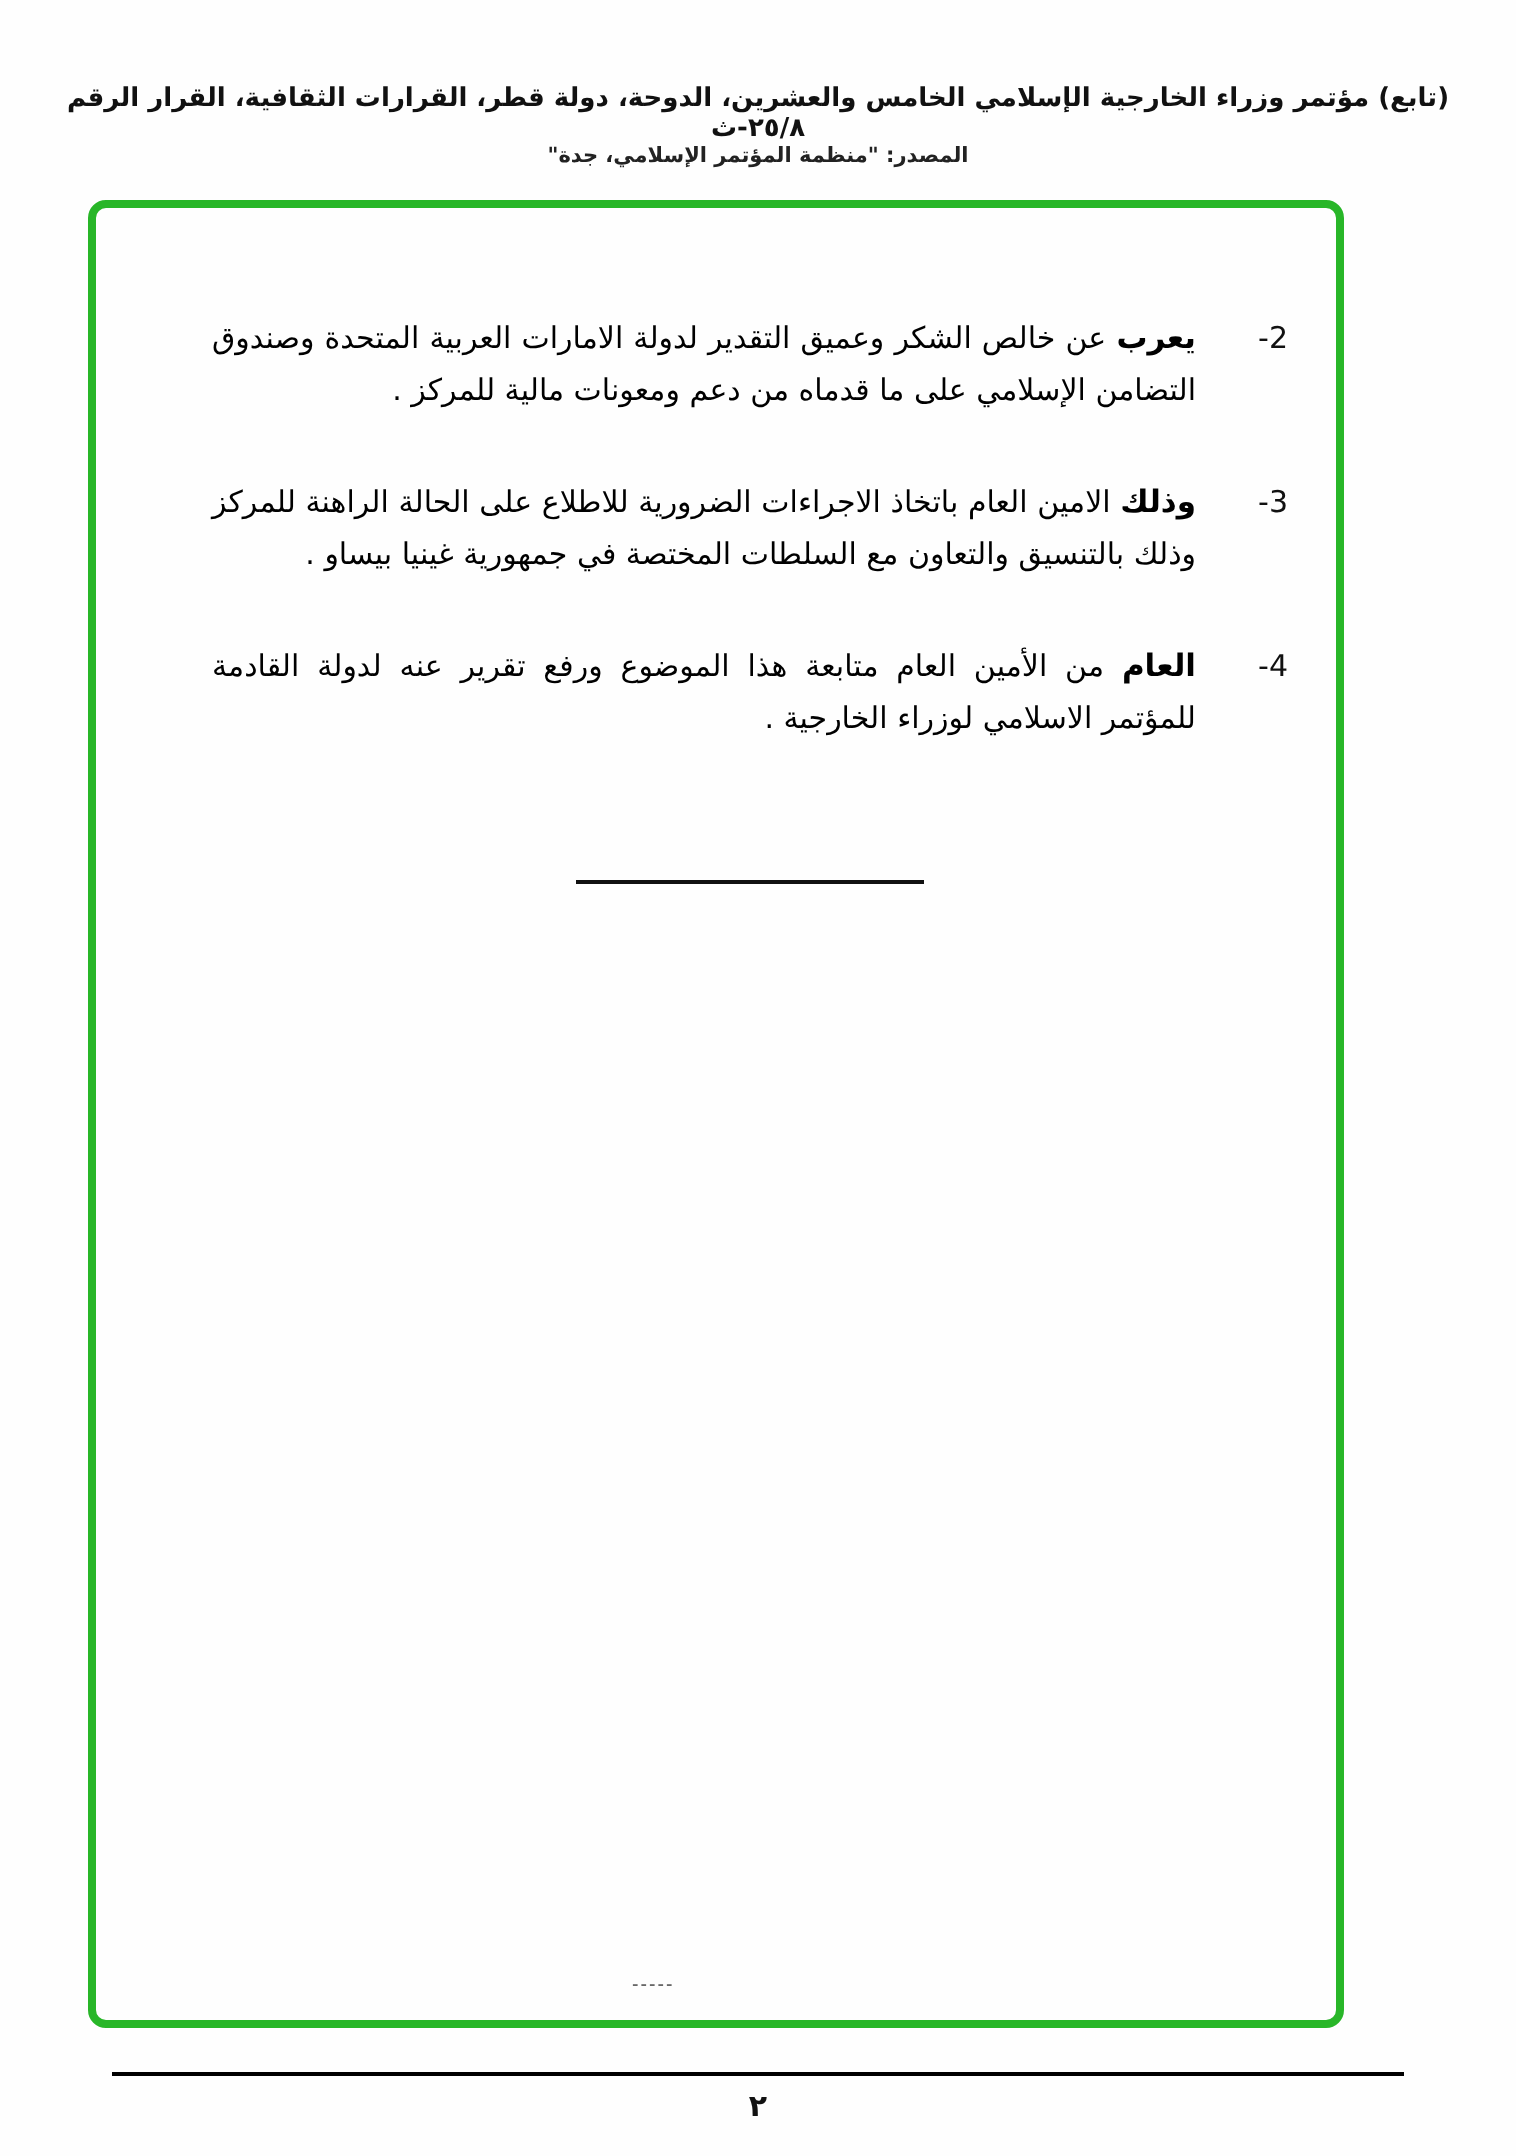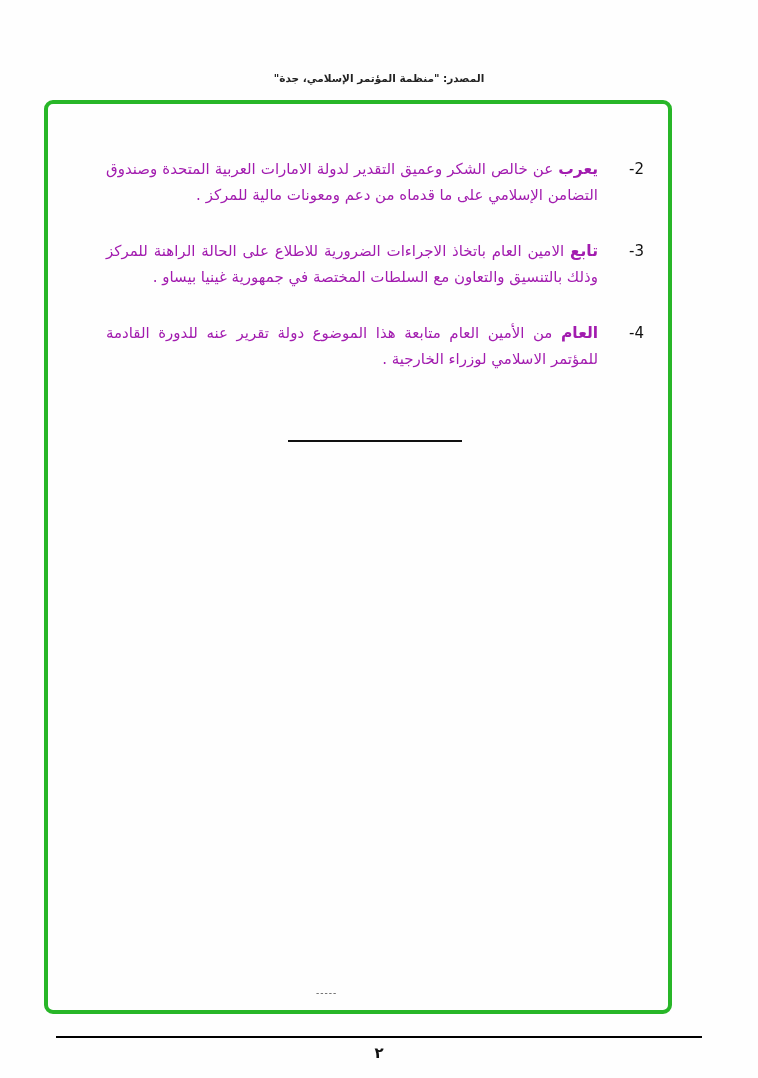--- a/index.html
+++ b/index.html
@@ -66,21 +66,21 @@
     margin-bottom: 30px;
   }
   .item .num {
     flex: 0 0 46px;
     width: 46px;
     font-size: 15px;
     color: #111;
   }
   .item .txt {
     flex: 1;
-    color: #a21caf;
+    color: #000000;
   }
   .item .lead {
     font-weight: bold;
     font-size: 15.5px;
   }
   .separator {
     position: absolute;
     left: 240px;
     top: 336px;
     width: 174px;
@@ -111,48 +111,49 @@
     font-weight: bold;
     font-size: 15px;
     color: #111;
   }
 </style>
 </head>
 <body>
 
 <div class="page">
 
+  <div class="header-line1">(تابع) مؤتمر وزراء الخارجية الإسلامي الخامس والعشرين، الدوحة، دولة قطر، القرارات الثقافية، القرار الرقم ٢٥/٨-ث</div>
 
   <div class="header-line2">المصدر:  "منظمة المؤتمر الإسلامي، جدة"</div>
 
   <div class="green-box">
 
     <div class="content">
 
       <div class="item">
         <div class="num">2-</div>
         <div class="txt">
           <b class="lead">يعرب</b>
           <span>عن خالص الشكر وعميق التقدير لدولة الامارات العربية المتحدة وصندوق التضامن الإسلامي على ما قدماه من دعم ومعونات مالية للمركز .</span>
         </div>
       </div>
 
       <div class="item">
         <div class="num">3-</div>
         <div class="txt">
-          <b class="lead">تابع</b>
+          <b class="lead">وذلك</b>
           <span>الامين العام باتخاذ الاجراءات الضرورية للاطلاع على الحالة الراهنة للمركز وذلك بالتنسيق والتعاون مع السلطات المختصة في جمهورية غينيا بيساو .</span>
         </div>
       </div>
 
       <div class="item">
         <div class="num">4-</div>
         <div class="txt">
           <b class="lead">العام</b>
-          <span>من الأمين العام متابعة هذا الموضوع دولة تقرير عنه للدورة القادمة للمؤتمر الاسلامي لوزراء الخارجية .</span>
+          <span>من الأمين العام متابعة هذا الموضوع ورفع تقرير عنه لدولة القادمة للمؤتمر الاسلامي لوزراء الخارجية .</span>
         </div>
       </div>
 
     </div>
 
     <div class="separator"></div>
 
     <div class="dash-mark">-----</div>
 
   </div>

